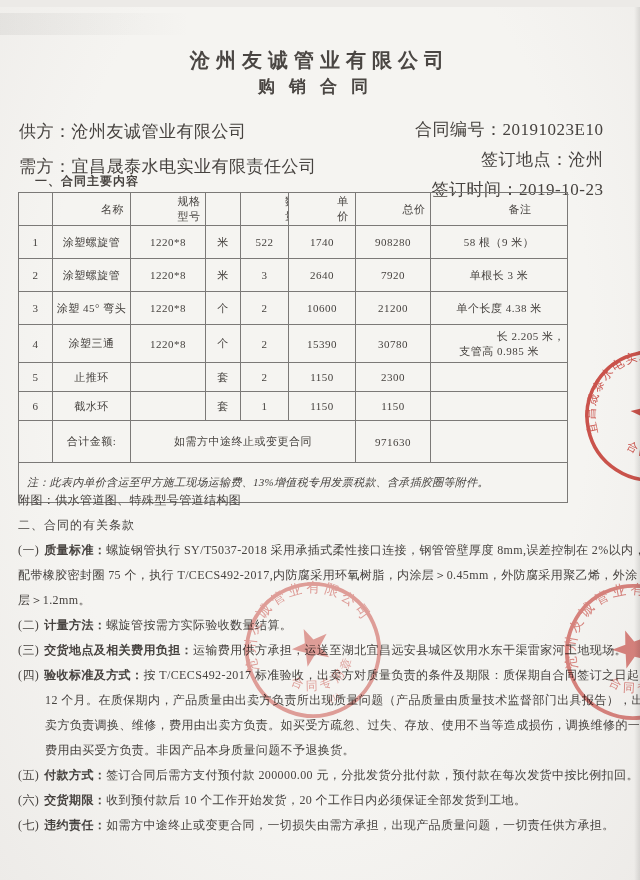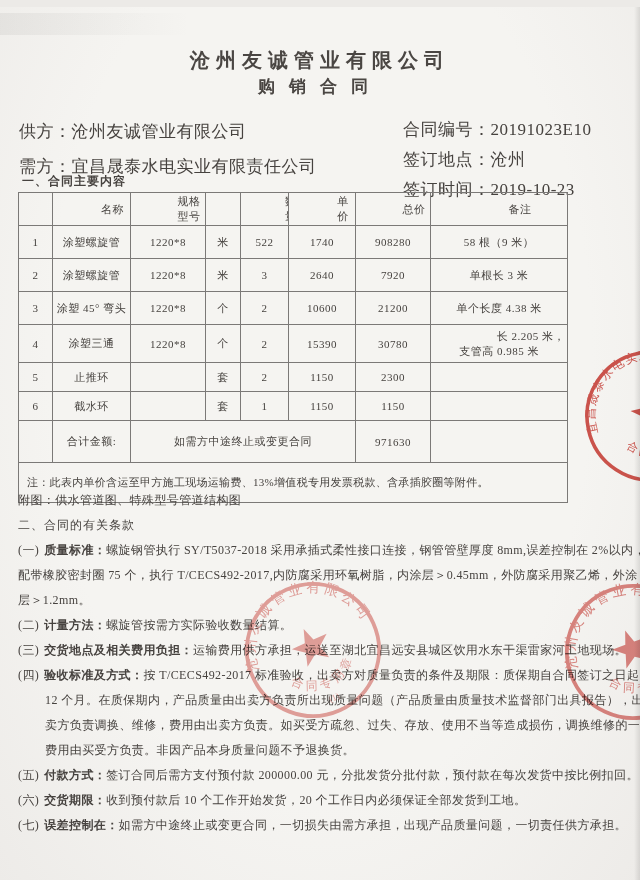--- a/index.html
+++ b/index.html
@@ -17,34 +17,34 @@
     background:linear-gradient(to right, rgba(120,118,115,0.10), rgba(120,118,115,0));}
 
   .title1{position:absolute;top:40px;left:0;width:100%;text-align:center;
     font-size:20px;letter-spacing:6px;font-weight:600;color:#4a4643;}
   .title2{position:absolute;top:68px;left:0;width:100%;text-align:center;
     font-size:17px;letter-spacing:14px;font-weight:600;color:#4a4643;}
 
   .line{font-size:17px;letter-spacing:0.5px;white-space:nowrap;}
   .party-supplier{position:absolute;left:19px;top:113px;}
   .party-buyer{position:absolute;left:19px;top:148px;}
-  .meta{position:absolute;left:403px;top:111px;}
+  .meta{position:absolute;left:415px;top:111px;text-align:right;}
   .meta .line{margin-bottom:7px;}
 
-  .sec1-head{position:absolute;left:22px;top:166px;font-size:12px;font-weight:600;letter-spacing:1px;}
+  .sec1-head{position:absolute;left:35px;top:166px;font-size:12px;font-weight:600;letter-spacing:1px;}
 
   table.main{
     position:absolute;left:18px;top:185px;width:549px;
     border-collapse:collapse;table-layout:fixed;
     font-size:11px;color:#46423f;
   }
   table.main td{border:1px solid #7b7977;text-align:center;padding:1px 2px;
     overflow:hidden;letter-spacing:0.5px;}
   table.main tr.hdr td{height:27px;padding-left:44px;}
-  table.main td.note-cell{text-align:left;padding:4px 8px;letter-spacing:0.3px;}
+  table.main td.note-cell{text-align:left;padding:4px 8px;letter-spacing:0.3px;font-style:italic;}
   .rm2{display:block;line-height:15px;}
   .rm1{display:block;line-height:15px;text-align:right;}
 
   .bottom{position:absolute;left:18px;top:481px;width:605px;}
   .bottom .bline{font-size:12px;line-height:25px;letter-spacing:0.4px;white-space:nowrap;}
   .bottom .head2{font-weight:400;letter-spacing:1px;}
   .cl .pre{margin-right:5px;}
   .cl .lb{font-weight:600;}
   .cl.ind{padding-left:27px;}
 
@@ -179,21 +179,21 @@
     <div class="bline cl">配带橡胶密封圈 75 个，执行 T/CECS492-2017,内防腐采用环氧树脂，内涂层＞0.45mm，外防腐采用聚乙烯，外涂</div>
     <div class="bline cl">层＞1.2mm。</div>
     <div class="bline cl"><span class="pre">(二)</span><span class="lb">计量方法：</span><span>螺旋管按需方实际验收数量结算。</span></div>
     <div class="bline cl"><span class="pre">(三)</span><span class="lb">交货地点及相关费用负担：</span><span>运输费用供方承担，运送至湖北宜昌远安县城区饮用水东干渠雷家河工地现场。</span></div>
     <div class="bline cl"><span class="pre">(四)</span><span class="lb">验收标准及方式：</span><span>按 T/CECS492-2017 标准验收，出卖方对质量负责的条件及期限：质保期自合同签订之日起</span></div>
     <div class="bline cl ind">12 个月。在质保期内，产品质量由出卖方负责所出现质量问题（产品质量由质量技术监督部门出具报告），出</div>
     <div class="bline cl ind">卖方负责调换、维修，费用由出卖方负责。如买受方疏忽、过失、存放、使用不当等造成损伤，调换维修的一</div>
     <div class="bline cl ind">费用由买受方负责。非因产品本身质量问题不予退换货。</div>
     <div class="bline cl"><span class="pre">(五)</span><span class="lb">付款方式：</span><span>签订合同后需方支付预付款 200000.00 元，分批发货分批付款，预付款在每次发货中按比例扣回。</span></div>
     <div class="bline cl"><span class="pre">(六)</span><span class="lb">交货期限：</span><span>收到预付款后 10 个工作开始发货，20 个工作日内必须保证全部发货到工地。</span></div>
-    <div class="bline cl"><span class="pre">(七)</span><span class="lb">误差控制在：</span><span>如需方中途终止或变更合同，一切损失由需方承担，出现产品质量问题，一切责任供方承担。</span></div>
+    <div class="bline cl"><span class="pre">(七)</span><span class="lb">违约责任：</span><span>如需方中途终止或变更合同，一切损失由需方承担，出现产品质量问题，一切责任供方承担。</span></div>
   </div>
 
   <svg class="stamp stamp-buyer" width="170" height="170" viewBox="0 0 170 170">
     <defs>
       <path id="arcTopA" d="M 32.5 103.2 A 56 56 0 1 1 137.5 103.2"></path>
       <path id="arcBotA" d="M 54.4 110.7 A 40 40 0 0 0 115.6 110.7"></path>
     </defs>
     <circle cx="85" cy="85" r="64" fill="none" stroke="#cd3f38" stroke-width="3.6"></circle>
     <polygon fill="#cd3f38" points="85,62 89.7,75.5 104,75.8 92.6,84.5 96.8,98.2 85,90 73.2,98.2 77.4,84.5 66,75.8 80.3,75.5"></polygon>
     <text font-size="12" letter-spacing="1.5" fill="#cd3f38"><textPath href="#arcTopA" startOffset="50%" text-anchor="middle">宜昌晟泰水电实业有限责任公司</textPath></text>

